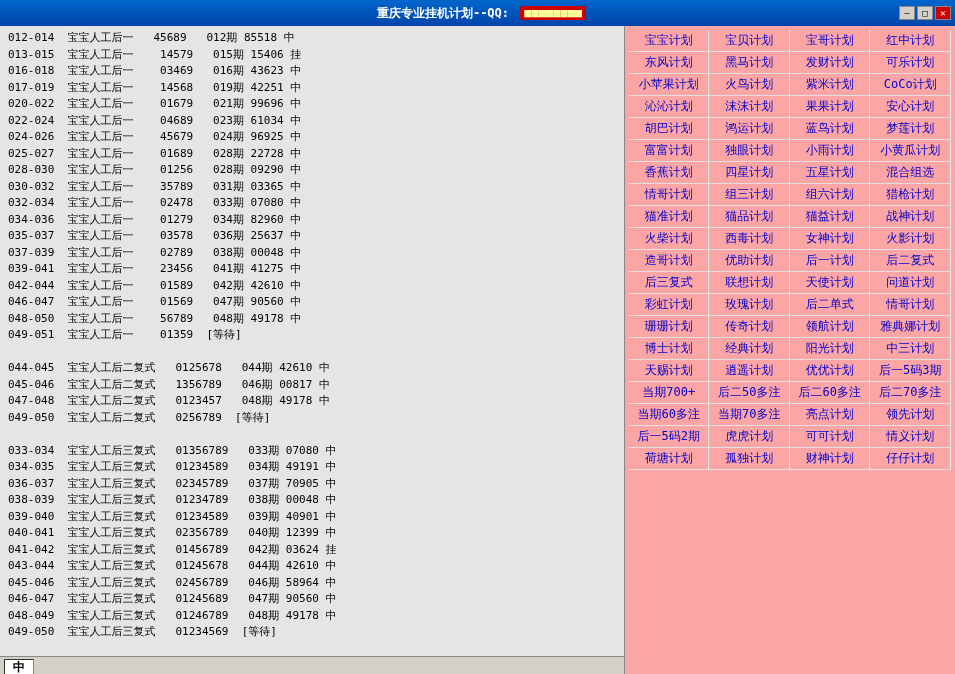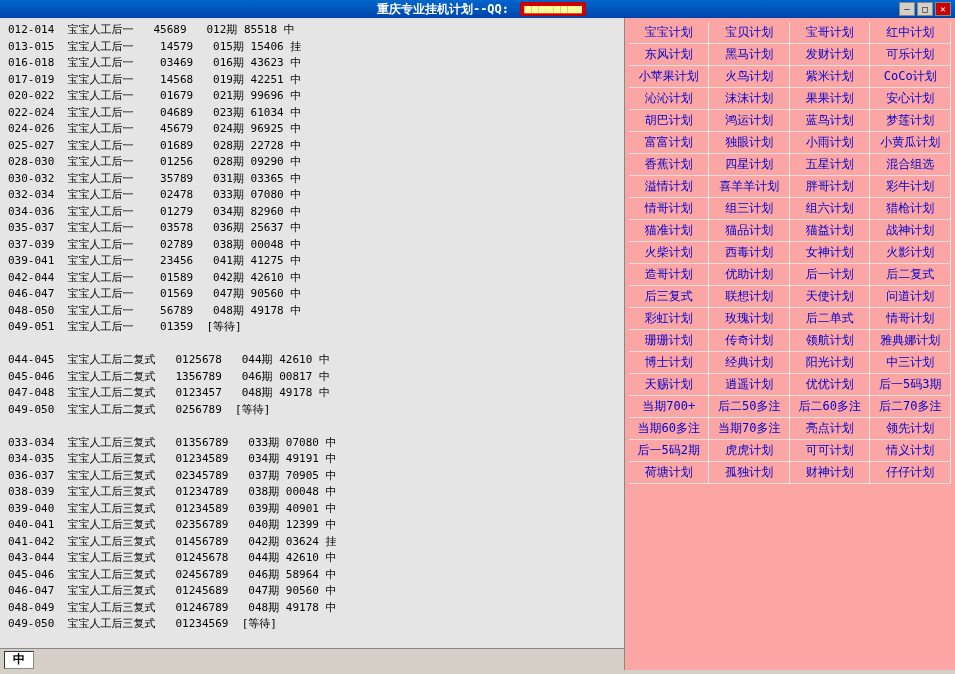--- a/index.html
+++ b/index.html
@@ -9,21 +9,21 @@
       background: #d4d0c8;
       width: 955px;
       height: 674px;
       overflow: hidden;
     }
 
     
     .title-bar {
       background: linear-gradient(to bottom, #0066cc, #0044aa);
       color: white;
-      height: 18px;
+      height: 26px;
       display: flex;
       align-items: center;
       justify-content: space-between;
       padding: 0 4px;
       user-select: none;
     }
     .title-bar-text {
       flex: 1;
       text-align: center;
       font-size: 12px;
@@ -262,26 +262,20 @@
             <td>小雨计划</td>
             <td>小黄瓜计划</td>
           </tr>
           <tr>
             <td>香蕉计划</td>
             <td>四星计划</td>
             <td>五星计划</td>
             <td>混合组选</td>
           </tr>
           <tr>
-            <td>溢情计划</td>
-            <td>喜羊羊计划</td>
-            <td>胖哥计划</td>
-            <td>彩牛计划</td>
-          </tr>
-          <tr>
             <td>情哥计划</td>
             <td>组三计划</td>
             <td>组六计划</td>
             <td>猎枪计划</td>
           </tr>
           <tr>
             <td>猫准计划</td>
             <td>猫品计划</td>
             <td>猫益计划</td>
             <td>战神计划</td>

